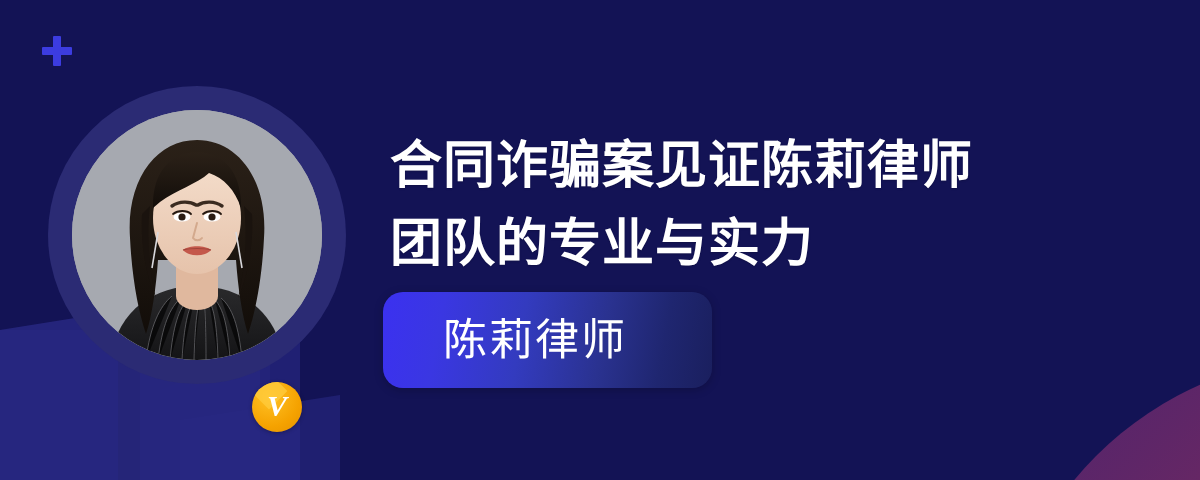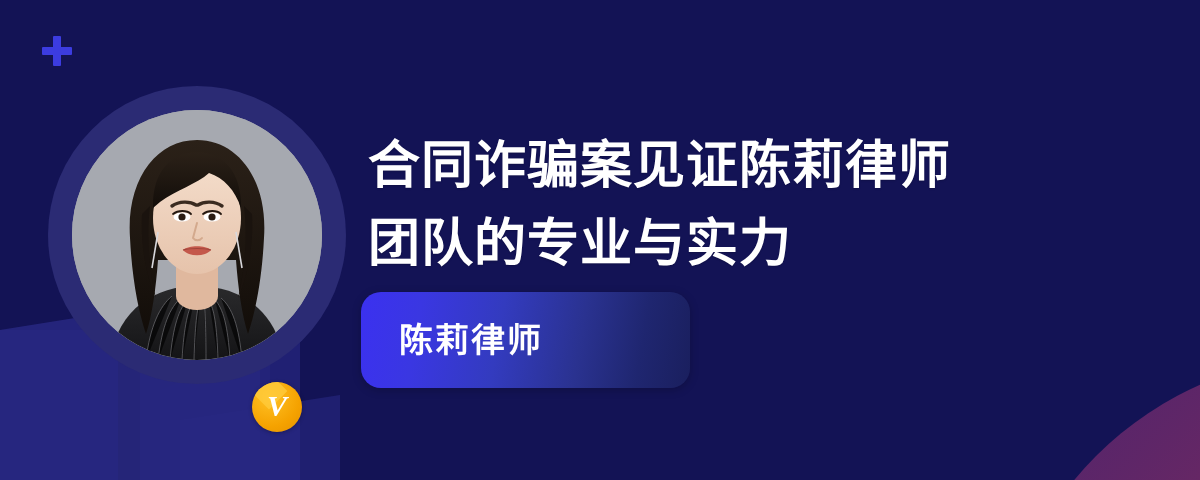--- a/index.html
+++ b/index.html
@@ -91,21 +91,21 @@
     font-weight:700;
     font-style:italic;
     line-height:1;
     font-family:"Liberation Serif","DejaVu Serif",serif;
     transform:translateY(-1px);
   }
 
   
   .content{
     position:absolute;
-    left:368px; top:0;
+    left:390px; top:0;
     width:790px; height:336px;
     z-index:5;
   }
 
   .headline{
     position:absolute;
     left:0; top:126px;
     width:700px;
     color:#ffffff;
     font-size:52px;
@@ -127,24 +127,24 @@
         #333bbf 42%,
         #2a3290 66%,
         #1f2670 84%,
         #1a1f5e 100%);
     display:flex;
     align-items:center;
     box-shadow:0 2px 10px rgba(0,0,0,.22);
   }
   .name-badge-label{
     color:#ffffff;
-    font-size:34px;
-    font-weight:700;
+    font-size:44px;
+    font-weight:400;
     letter-spacing:2px;
-    padding-left:38px;
+    padding-left:60px;
     line-height:1;
   }
 </style>
 </head>
 <body>
 
 <div class="banner">
 
   <svg class="bg-decor" viewBox="0 0 1200 480" preserveAspectRatio="none" aria-hidden="true">
     <defs>

